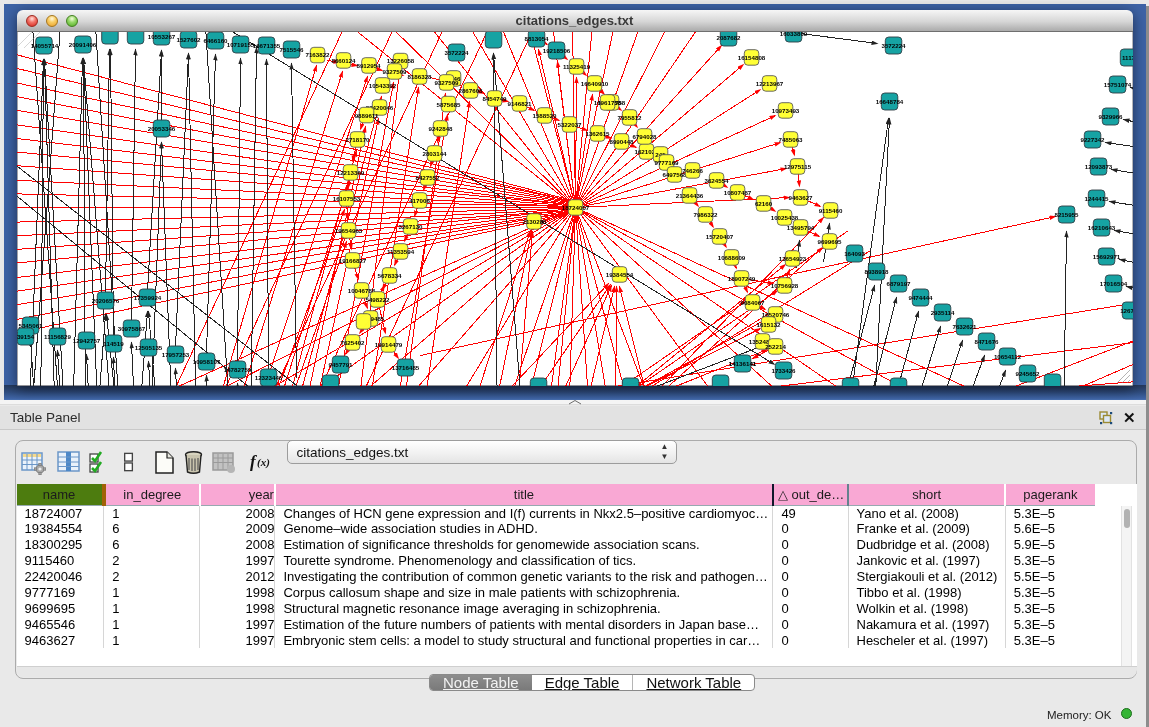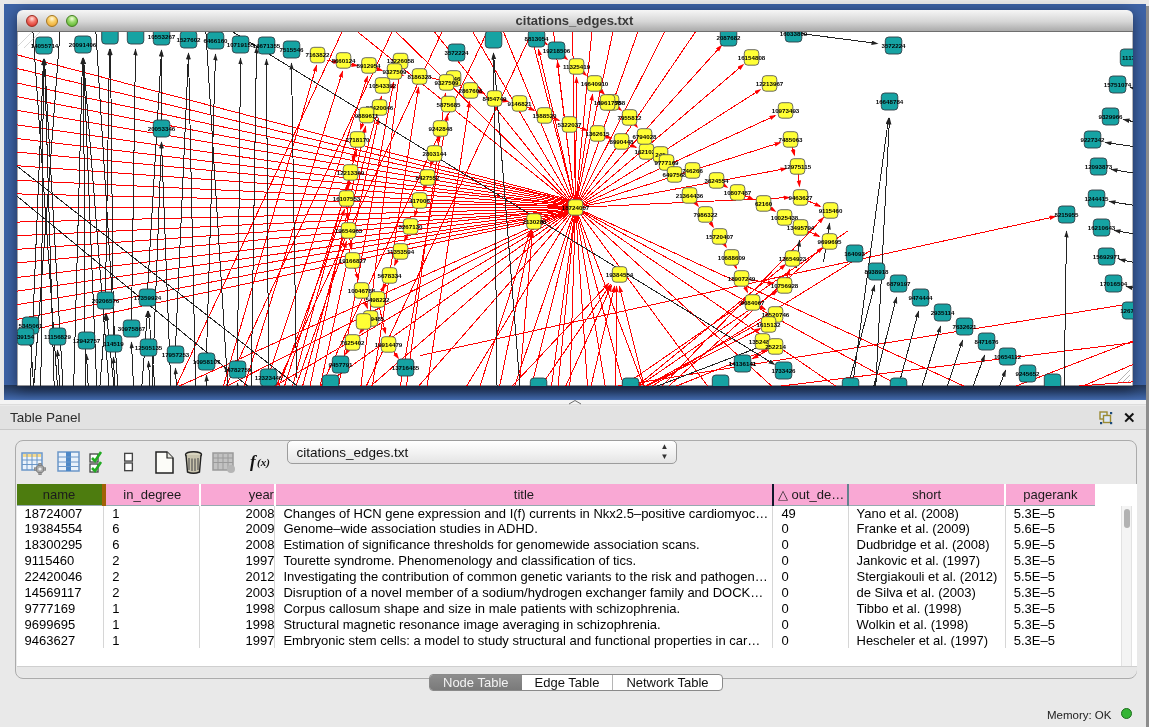--- a/index.html
+++ b/index.html
@@ -44,21 +44,21 @@
 table{border-collapse:collapse;table-layout:fixed;width:1078px;font-size:13px;}
 th{height:21.5px;background:#f9a8d4;font-weight:normal;font-size:13px;color:#1c1c1c;border-right:2px solid #fff;border-bottom:1px solid #96a9b0;padding:0;}
 th.c1{background:#4d7c0f;border-right:4px solid #a16207;margin-top:45px;}
 td{height:15.9px;padding:0 0 0 8px;color:#000;white-space:nowrap;overflow:hidden;border-right:1px solid #d6d6d6;}
 .c1{width:87px;}.c2{width:96px;}.c3{width:75px;text-align:right;}.c4{width:497px;}.c5{width:75px;}th.c4{border-right:2px solid #0f172a;}th.c5{border-right:2px solid #64828e;}.c6{width:157px;}.c7{width:89px;border-right:none;}
 #vscroll{position:absolute;right:3.5px;top:65px;width:11px;height:161px;background:#f4f4f4;border-left:1px solid #e2e2e2;border-right:1px solid #e2e2e2;}
 #vthumb{position:absolute;left:1.5px;top:3.5px;width:6.5px;height:18.5px;border-radius:4px;background:#b2b2b2;}
 #hstrip{position:absolute;left:1px;bottom:1px;height:11px;width:1120px;background:#e7e7e7;border-top:1px solid #cfcfcf;border-radius:0 0 7px 7px;}
 
 #tabs{position:absolute;left:429px;top:273.5px;height:17.5px;display:flex;border:1px solid #8a8a8a;border-radius:4px;overflow:hidden;background:#fff;}
-#tabs div{font-size:13px;padding:0 13px;line-height:16.5px;color:#111;}
+#tabs div{font-size:15px;padding:0 13px;line-height:16.5px;color:#111;text-decoration:underline;}
 #tabs .sel{background:linear-gradient(#8d8d8d,#7a7a7a);color:#f2f2f2;}
 #tabs .sep{width:1px;padding:0;background:#b5b5b5;}
 #mem{position:absolute;right:34px;top:309px;font-size:11.5px;color:#222;}
 #memdot{position:absolute;right:13.5px;top:308px;width:11px;height:11px;border-radius:50%;background:#35b535;border:1px solid #1e6e1e;}
 </style></head><body>
 <div id="app">
   <div id="mdi">
       <div id="mdi-grad"></div>
     </div>
   <div id="rstrip"></div>
@@ -731,44 +731,44 @@
               <tr>
                 <td class="c1">22420046</td>
                 <td class="c2">2</td>
                 <td class="c3">2012</td>
                 <td class="c4">Investigating the contribution of common genetic variants to the risk and pathogen…</td>
                 <td class="c5">0</td>
                 <td class="c6">Stergiakouli et al. (2012)</td>
                 <td class="c7">5.5E–5</td>
               </tr>
               <tr>
-                <td class="c1">14569117</td>
-                <td class="c2">2</td>
-                <td class="c3">2003</td>
-                <td class="c4">Disruption of a novel member of a sodium/hydrogen exchanger family and DOCK…</td>
-                <td class="c5">0</td>
-                <td class="c6">de Silva et al. (2003)</td>
-                <td class="c7">5.3E–5</td>
-              </tr>
-              <tr>
                 <td class="c1">9777169</td>
                 <td class="c2">1</td>
                 <td class="c3">1998</td>
                 <td class="c4">Corpus callosum shape and size in male patients with schizophrenia.</td>
                 <td class="c5">0</td>
                 <td class="c6">Tibbo et al. (1998)</td>
                 <td class="c7">5.3E–5</td>
               </tr>
               <tr>
                 <td class="c1">9699695</td>
                 <td class="c2">1</td>
                 <td class="c3">1998</td>
                 <td class="c4">Structural magnetic resonance image averaging in schizophrenia.</td>
                 <td class="c5">0</td>
                 <td class="c6">Wolkin et al. (1998)</td>
+                <td class="c7">5.3E–5</td>
+              </tr>
+              <tr>
+                <td class="c1">9465546</td>
+                <td class="c2">1</td>
+                <td class="c3">1997</td>
+                <td class="c4">Estimation of the future numbers of patients with mental disorders in Japan base…</td>
+                <td class="c5">0</td>
+                <td class="c6">Nakamura et al. (1997)</td>
                 <td class="c7">5.3E–5</td>
               </tr>
               <tr>
                 <td class="c1">9463627</td>
                 <td class="c2">1</td>
                 <td class="c3">1997</td>
                 <td class="c4">Embryonic stem cells: a model to study structural and functional properties in car…</td>
                 <td class="c5">0</td>
                 <td class="c6">Hescheler et al. (1997)</td>
                 <td class="c7">5.3E–5</td>

